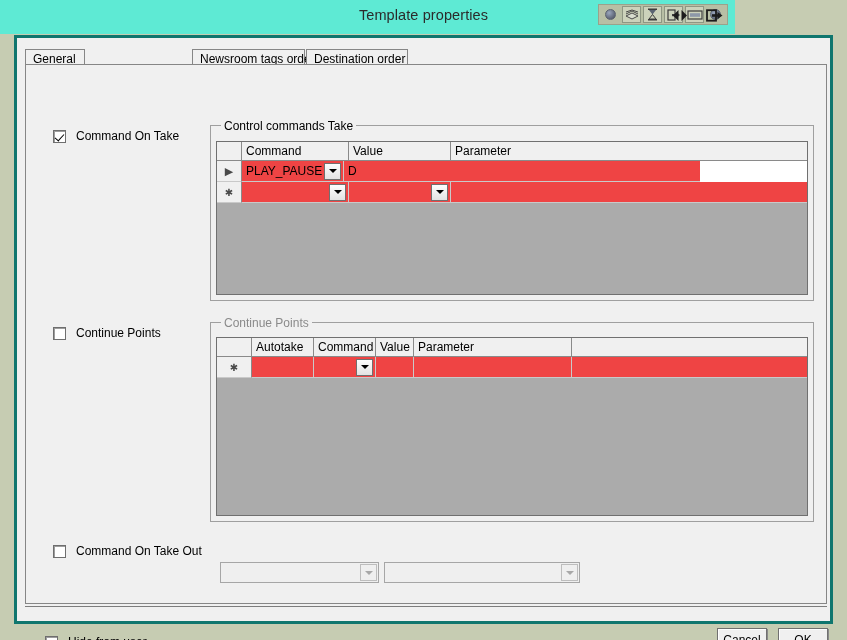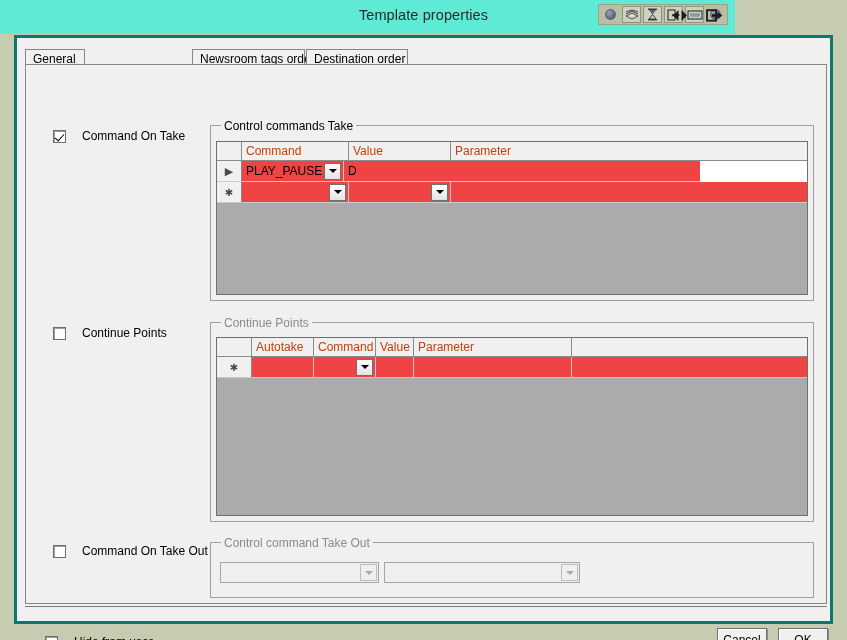--- a/index.html
+++ b/index.html
@@ -124,21 +124,21 @@
     background: #f0f0f0;
     border: 1px solid #868686;
     box-sizing: border-box;
   }
 
   
   .cb-row {
     position: absolute;
     display: flex;
     align-items: center;
-    gap: 16px;
+    gap: 10px;
   }
   .cbox {
     width: 13px; height: 13px;
     background: #fff;
     border: 1px solid #6e6e6e;
     box-shadow: inset 1px 1px 0 #9d9d9d;
     box-sizing: border-box;
     position: relative;
     flex: none;
   }
@@ -188,21 +188,21 @@
     height: 19px;
     background: #f0f0f0;
     border-bottom: 1px solid #8a8a8a;
   }
   .gh {
     border-right: 1px solid #8a8a8a;
     box-sizing: border-box;
     font-size: 12px;
     line-height: 18px;
     padding-left: 4px;
-    color: #c2410c;
+    color: #000000;
     background: #f0f0f0;
     overflow: hidden;
     white-space: nowrap;
   }
   .gcell {
     border-right: 1px solid #c9c9c9;
     border-bottom: 1px solid #c9c9c9;
     box-sizing: border-box;
     font-size: 12px;
     line-height: 20px;
@@ -452,23 +452,20 @@
         <div class="gcell" style="width:158px;"></div>
         <div class="gcell" style="width:235px; border-right:none;"></div>
       </div>
     </div>
 
     <div class="cb-row" style="left:27px; top:479px;">
       <span class="cbox"></span>
       <span class="cb-label">Command On Take Out</span>
     </div>
 
-    <div class="groupbox" style="left:184px; top:477px; width:604px; height:56px;">
-      <span class="group-title dim">Control command Take Out</span>
-    </div>
 
     <div class="combo-dis" style="left:194px; top:497px; width:159px;">
       <span class="combo-text"></span>
       <span class="combo-btn">
           <span class="caret dim"></span>
         </span>
     </div>
 
     <div class="combo-dis" style="left:358px; top:497px; width:196px;">
       <span class="combo-text"></span>

